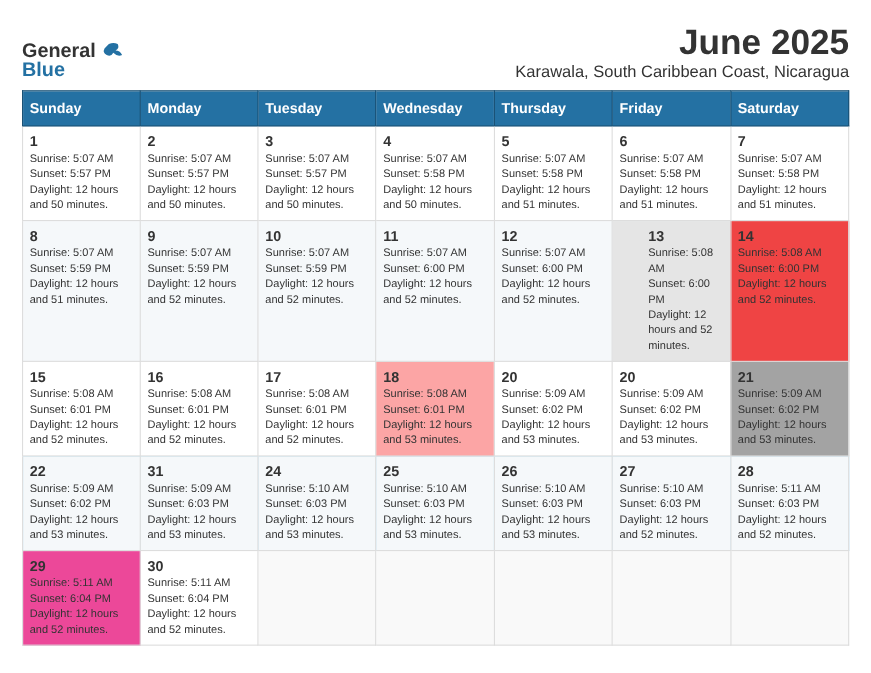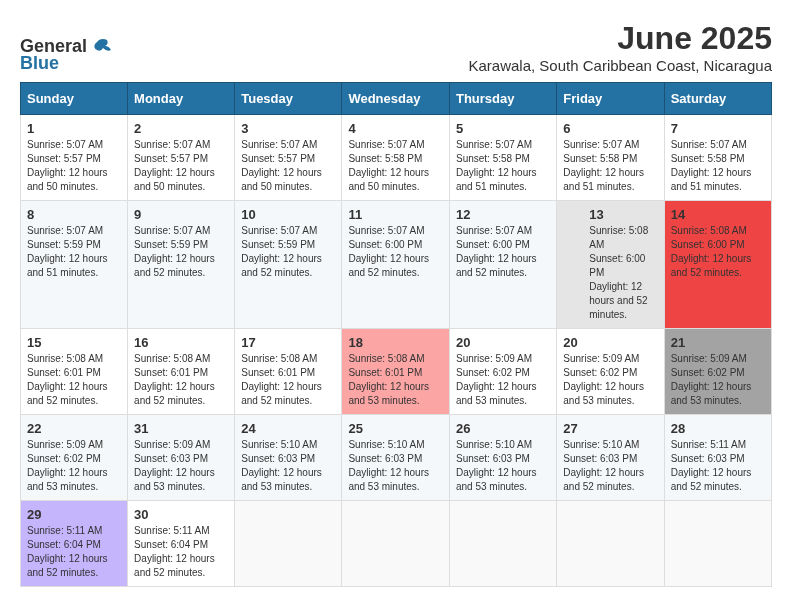--- a/index.html
+++ b/index.html
@@ -338,21 +338,21 @@
           <td style="background: rgb(245, 248, 250); margin-top: 16px;">
         <span class="day-number">28</span>
         <div class="day-info">
           <span>Sunrise: 5:11 AM</span><br>
           <span>Sunset: 6:03 PM</span><br>
           <span>Daylight: 12 hours and 52 minutes.</span>
         </div>
       </td>
         </tr>
         <tr style="background: rgb(255, 255, 255);">
-          <td style="background: #c4b5fd;">
+          <td style="background: #ec4899;">
         <span class="day-number">29</span>
         <div class="day-info">
           <span>Sunrise: 5:11 AM</span><br>
           <span>Sunset: 6:04 PM</span><br>
           <span>Daylight: 12 hours and 52 minutes.</span>
         </div>
       </td>
           <td style="background: rgb(255, 255, 255);">
         <span class="day-number">30</span>
         <div class="day-info">

